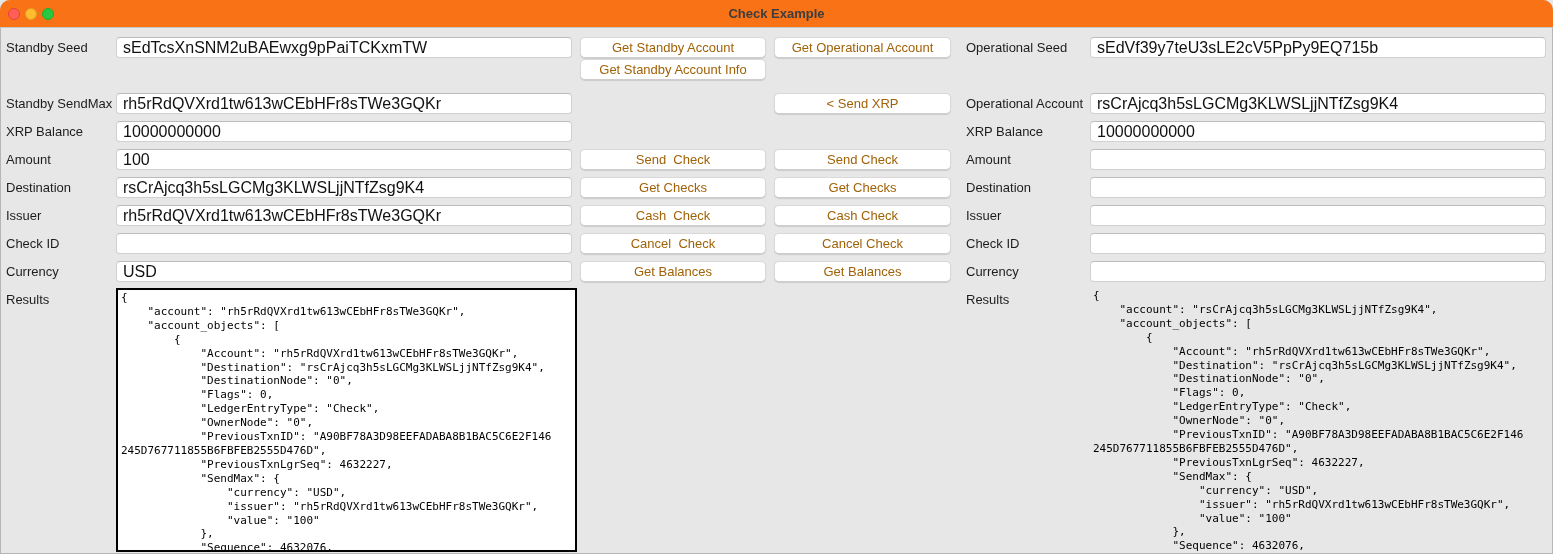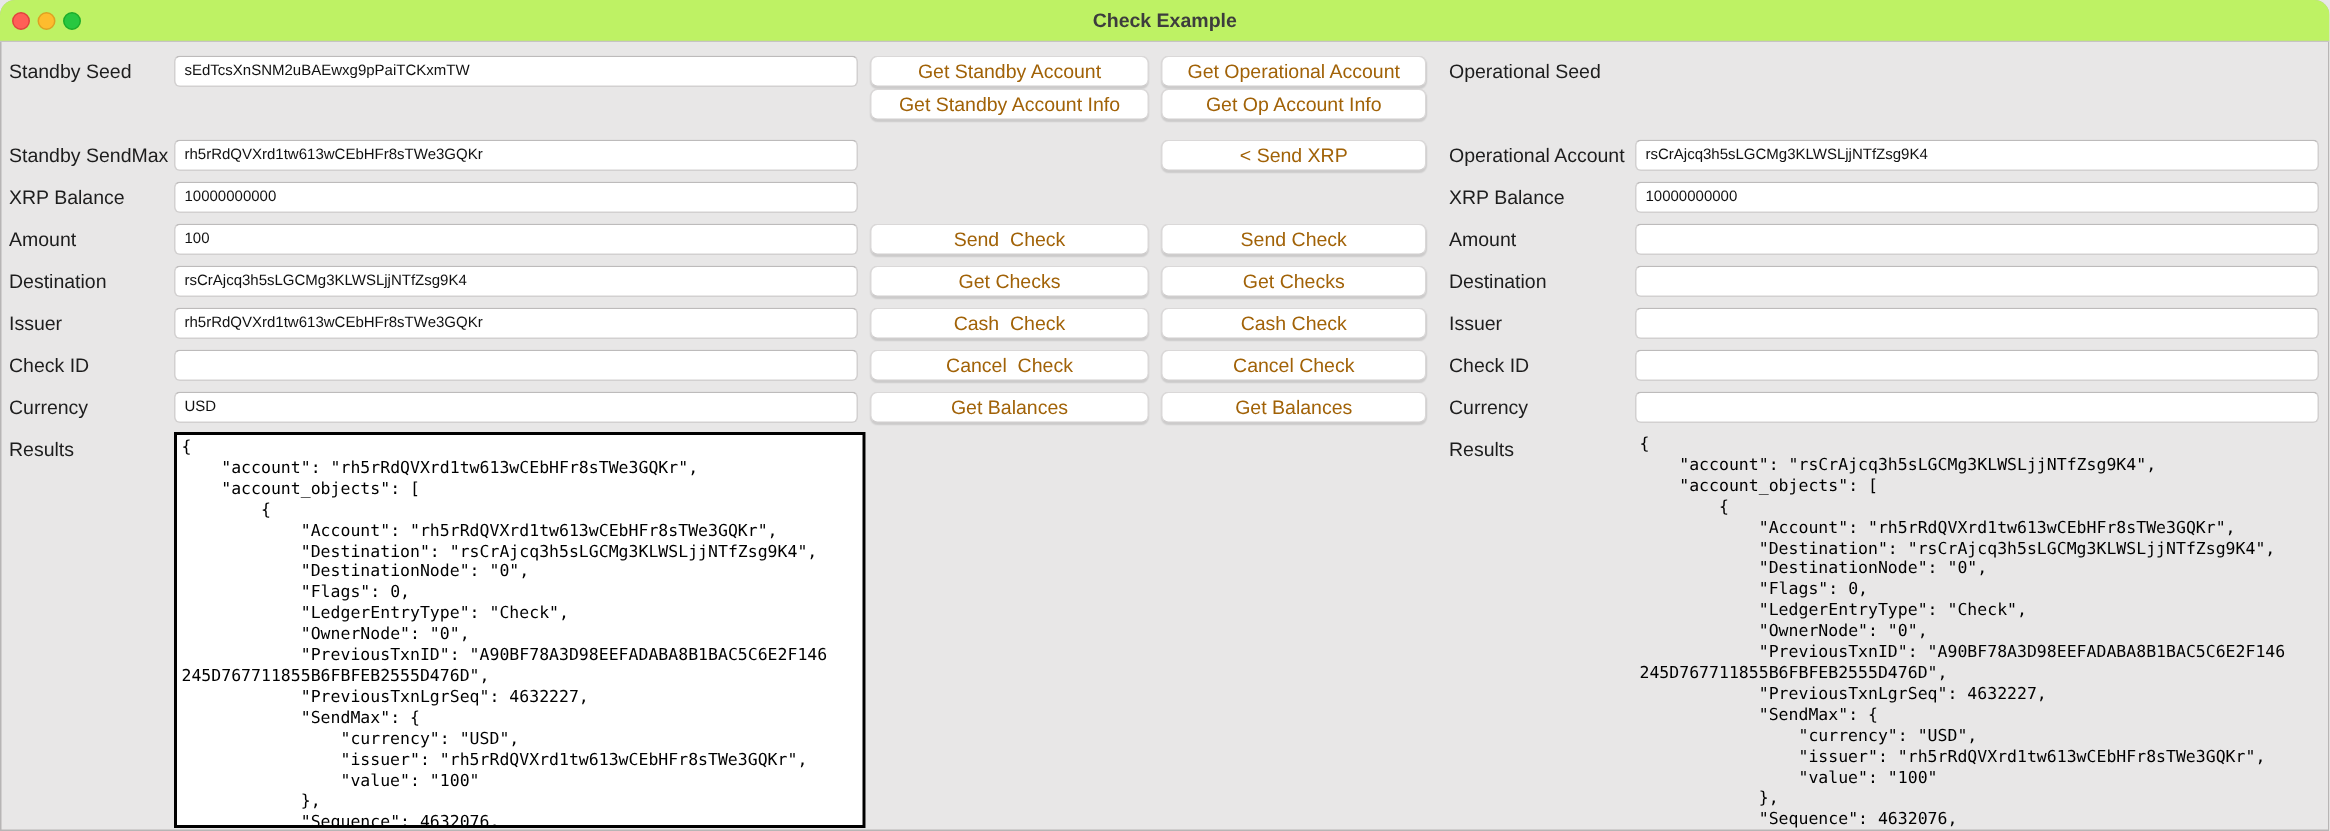--- a/index.html
+++ b/index.html
@@ -1,35 +1,35 @@
 <!DOCTYPE html>
 <html><head>
 <meta charset="utf-8">
 <style>
   html,body{margin:0;padding:0;width:1553px;height:554px;overflow:hidden;
     font-family:"Liberation Sans","DejaVu Sans",sans-serif;background:#e8e7e7;}
   .window{position:relative;width:1553px;height:554px;background:#e8e7e7;
     border-radius:10px 10px 0 0;box-shadow:inset 0 0 0 1px #b7b5b5;}
   .titlebar{position:absolute;top:0;left:0;width:1553px;height:27px;
-    background:#bef264;border-bottom:1px solid #c6c4c4;border-radius:10px 10px 0 0;}
+    background:#f97316;border-bottom:1px solid #c6c4c4;border-radius:10px 10px 0 0;}
   .title{position:absolute;top:0;left:0;right:0;height:27px;line-height:27px;
     text-align:center;font-size:13px;font-weight:bold;color:#3d3d3d;}
   .lights{position:absolute;top:8px;left:8px;display:flex;gap:5px;}
   .light{width:10px;height:10px;border-radius:50%;display:inline-block;}
   .light.red{background:#ff5f57;border:0.5px solid #e0443e;}
   .light.yellow{background:#febc2e;border:0.5px solid #dea123;}
   .light.green{background:#28c840;border:0.5px solid #1dad2b;}
 
   .fl{position:absolute;height:21px;line-height:21px;font-size:13px;color:#1d1d1d;
     white-space:nowrap;}
   .fl.l{left:6px;width:104px;}
   .fl.r{left:950px;width:136px;padding-left:16px;}
   .fi{position:absolute;height:21px;width:456px;box-sizing:border-box;
     background:#fff;border:1px solid #d2d0d0;border-top-color:#bdbbbb;
-    border-radius:4px;padding:0 6px;font-size:10px;color:#111;
+    border-radius:4px;padding:0 6px;font-size:16px;color:#111;
     font-family:"Liberation Sans","DejaVu Sans",sans-serif;}
   .fi.l{left:116px;} .fi.r{left:1090px;}
 
   .btn{position:absolute;height:21px;box-sizing:border-box;background:#fff;
     border:1px solid #dad8d8;border-bottom-color:#cfcdcd;border-radius:5px;
     box-shadow:0 1px 1px rgba(0,0,0,.12);font-size:13px;color:#a16207;
     text-align:center;white-space:pre;line-height:18px;cursor:default;
     font-family:"Liberation Sans","DejaVu Sans",sans-serif;padding:0;}
   .btn.c1{left:580px;width:186px;} .btn.c2{left:774px;width:177px;}
 
@@ -103,40 +103,40 @@
                 "value": "100"
             },
             "Sequence": 4632076,
             "index": "6DB95D3FDD1F1EA3569428E4C22DC7E7357D0CE8F00</pre>
     </div>
 
   <button class="btn c1 r1">Get Standby Account</button>
   <button class="btn c2 r1">Get Operational Account</button>
 
   <button class="btn c1 r2">Get Standby Account Info</button>
-  <button class="btn c2 r2">Get Op Account Info</button>
 
   <button class="btn c2 r3">&lt; Send XRP</button>
 
   <button class="btn c1 r5">Send  Check</button>
   <button class="btn c2 r5">Send Check</button>
 
   <button class="btn c1 r6">Get Checks</button>
   <button class="btn c2 r6">Get Checks</button>
 
   <button class="btn c1 r7">Cash  Check</button>
   <button class="btn c2 r7">Cash Check</button>
 
   <button class="btn c1 r8">Cancel  Check</button>
   <button class="btn c2 r8">Cancel Check</button>
 
   <button class="btn c1 r9">Get Balances</button>
   <button class="btn c2 r9">Get Balances</button>
 
   <div class="fl r r1">Operational Seed</div>
+  <input class="fi r r1" value="sEdVf39y7teU3sLE2cV5PpPy9EQ715b" style="">
 
   <div class="fl r r3">Operational Account</div>
   <input class="fi r r3" value="rsCrAjcq3h5sLGCMg3KLWSLjjNTfZsg9K4" style="">
 
   <div class="fl r r4">XRP Balance</div>
   <input class="fi r r4" value="10000000000" style="">
 
   <div class="fl r r5">Amount</div>
   <input class="fi r r5" value="" style="">
 

